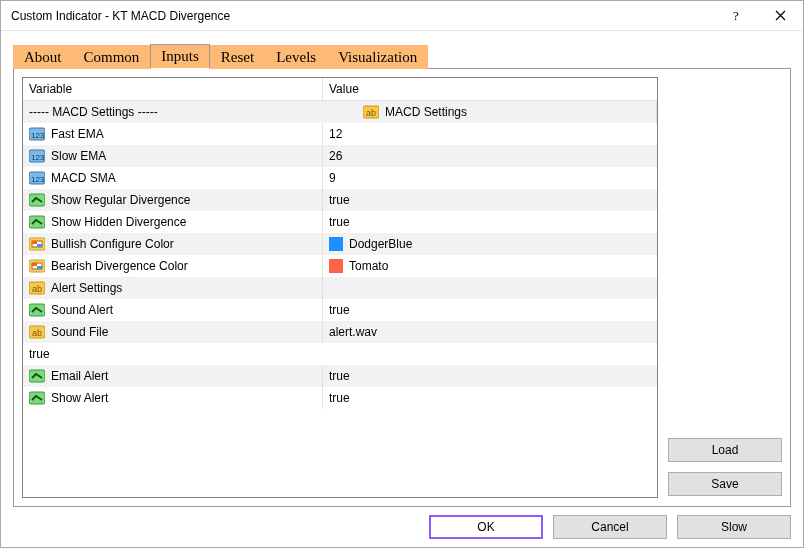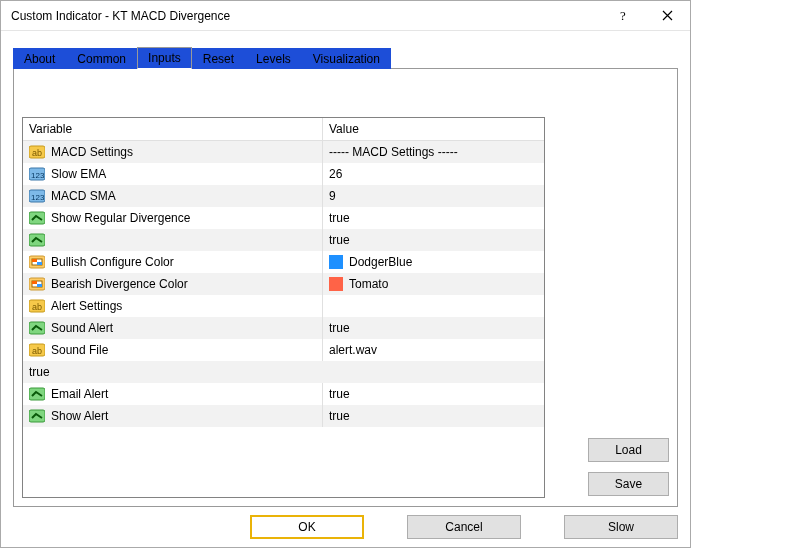--- a/index.html
+++ b/index.html
@@ -6,21 +6,21 @@
   html, body { margin:0; padding:0; }
   body {
     font-family: "Segoe UI", Tahoma, Arial, sans-serif;
     font-size: 12px;
     color:#000;
     background:#fff;
     width:804px; height:548px;
     overflow:hidden;
   }
   .window {
-    width:691px; height:548px;
+    width:804px; height:548px;
     border:1px solid #aaa;
     display:flex; flex-direction:column;
   }
   
   .titlebar {
     height:30px;
     background:#fff;
     display:flex; align-items:center;
     padding:0 0 0 10px;
     border-bottom:1px solid #e5e5e5;
@@ -31,41 +31,42 @@
     display:flex; align-items:center; justify-content:center;
     font-size:14px;
   }
   .titlebar .ctl svg { display:block; }
   
   .content { flex:1; padding:15px 12px 8px 12px; display:flex; flex-direction:column; }
   
   .tabs-row { display:flex; align-items:flex-end; height:22px; }
   .tab {
     padding:3px 10px 3px 10px;
-    font-size:12px;
+    font-size:15px;
     border:1px solid transparent;
     border-bottom:none;
     position:relative;
     top:1px;
-    background:#1d4ed8;
+    background:#fdba74;
+    font-family:Liberation Serif, serif;
   }
   .tab.active {
     border:1px solid #999;
     border-bottom:1px solid #fff;
     z-index:2;
   }
   .tab-pane {
     border:1px solid #999;
     flex:1;
     display:flex;
     padding:8px;
     gap:10px;
   }
   
-  .table-wrap { flex:1; border:1px solid #828282; display:flex; flex-direction:column;margin-top:40px; }
+  .table-wrap { flex:1; border:1px solid #828282; display:flex; flex-direction:column; }
   .thead { display:flex; background:#fff; border-bottom:1px solid #e0e0e0; }
   .thead .th {
     padding:4px 6px;
     font-size:12px;
     text-align:left;
   }
   .col-var   { width:300px; flex:0 0 300px; border-right:1px solid #e0e0e0; }
   .col-val   { flex:1; }
   .tbody { flex:1; }
   .row { display:flex; height:22px; align-items:center; }
@@ -77,33 +78,32 @@
   .swatch { width:14px; height:14px; }
   
   .sidebtns { width:114px; display:flex; flex-direction:column; justify-content:flex-end; gap:10px; padding-bottom:2px; }
   .btn {
     height:24px;
     background:#e1e1e1;
     border:1px solid #adadad;
     font-size:12px;
     display:flex; align-items:center; justify-content:center;
     cursor:default;
-    margin-left:33px;
   }
   
   .footer {
     display:flex;
     justify-content:flex-end;
     gap:10px;
     padding:8px 0 0 0;
   }
   .footer .btn { width:114px; }
   .btn.primary {
     background:#fff;
-    border:2px solid #eab308;
+    border:2px solid #8b5cf6;
   }
 </style>
 </head>
 <body>
 
 <div class="window">
 
   <div class="titlebar">
     <div class="title">Custom Indicator - KT MACD Divergence</div>
     <div class="ctl">
@@ -131,39 +131,52 @@
 
     <div class="tab-pane">
 
       <div class="table-wrap">
         <div class="thead">
           <div class="th col-var">Variable</div>
           <div class="th col-val">Value</div>
         </div>
         <div class="tbody" id="tbody">
             <div class="row">
+              <div class="cell col-val">
+                <span>----- MACD Settings -----</span>
+              </div>
               <div class="cell col-var">
                 <span class="icon">
                   <svg width="16" height="16">
                     <use href="#ic-str"></use>
                   </svg>
                 </span>
                 <span>MACD Settings</span>
               </div>
-              <div class="cell col-val">
-                <span>----- MACD Settings -----</span>
-              </div>
             </div>
             <div class="row">
               <div class="cell col-var">
                 <span class="icon">
                   <svg width="16" height="16">
                     <use href="#ic-num"></use>
                   </svg>
                 </span>
+                <span>Fast EMA</span>
+              </div>
+              <div class="cell col-val">
+                <span>12</span>
+              </div>
+            </div>
+            <div class="row">
+              <div class="cell col-var">
+                <span class="icon">
+                  <svg width="16" height="16">
+                    <use href="#ic-num"></use>
+                  </svg>
+                </span>
                 <span>Slow EMA</span>
               </div>
               <div class="cell col-val">
                 <span>26</span>
               </div>
             </div>
             <div class="row">
               <div class="cell col-var">
                 <span class="icon">
                   <svg width="16" height="16">
@@ -189,20 +202,21 @@
                 <span>true</span>
               </div>
             </div>
             <div class="row">
               <div class="cell col-var">
                 <span class="icon">
                   <svg width="16" height="16">
                     <use href="#ic-bool"></use>
                   </svg>
                 </span>
+                <span>Show Hidden Divergence</span>
               </div>
               <div class="cell col-val">
                 <span>true</span>
               </div>
             </div>
             <div class="row">
               <div class="cell col-var">
                 <span class="icon">
                   <svg width="16" height="16">
                     <use href="#ic-color"></use>

